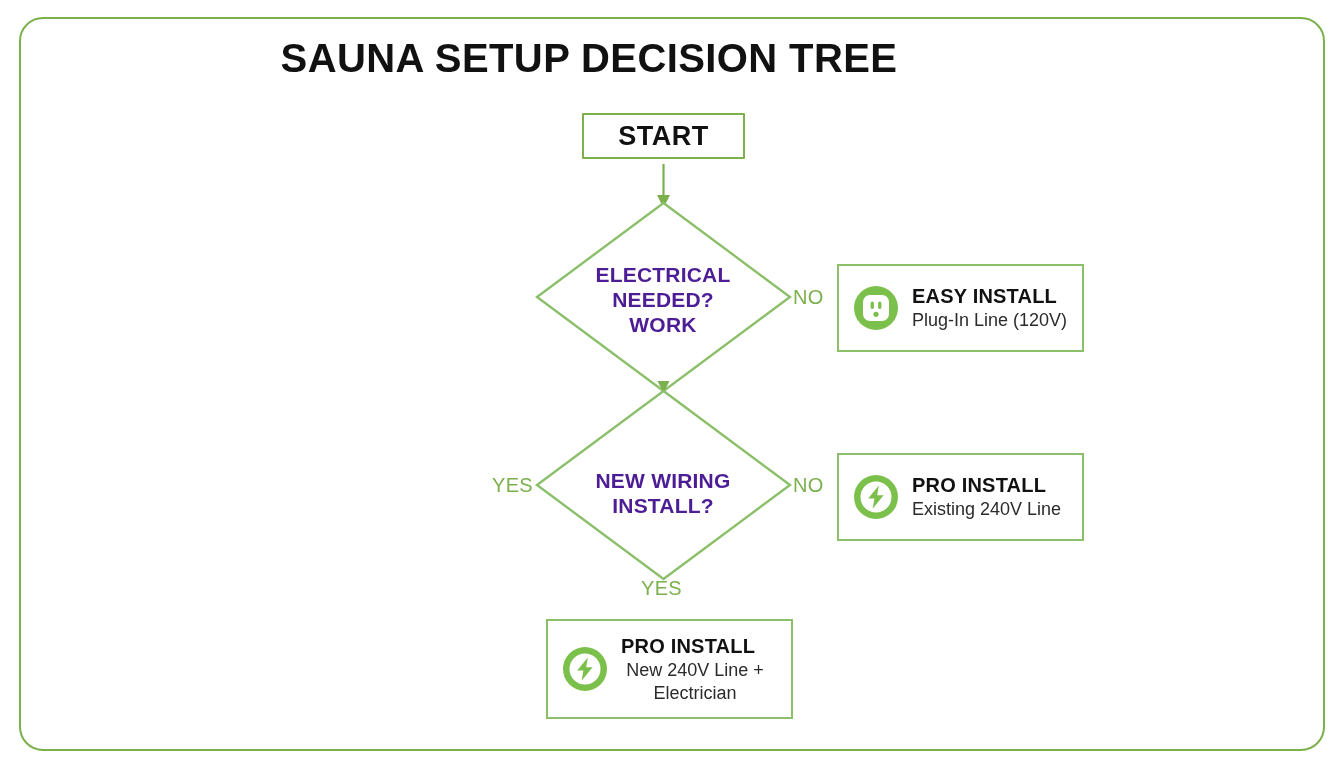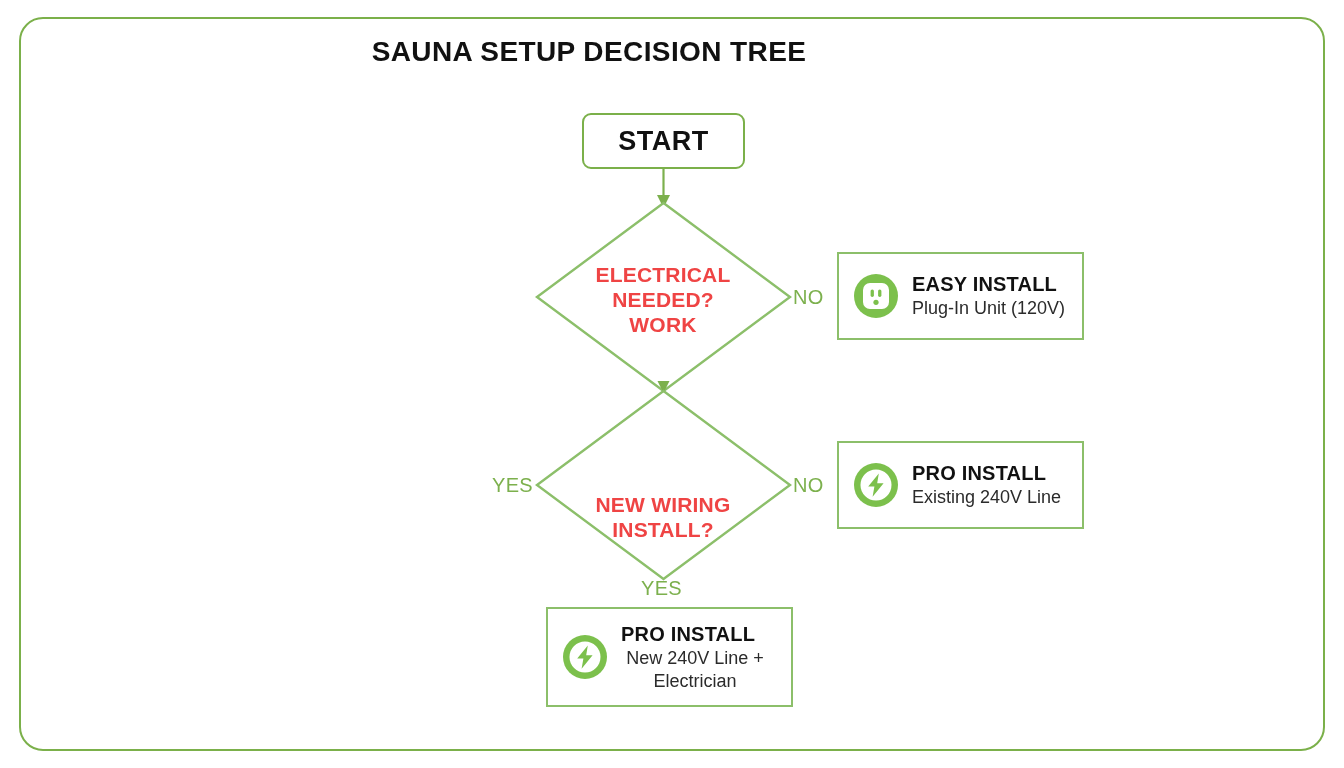--- a/index.html
+++ b/index.html
@@ -35,70 +35,70 @@
     box-sizing: border-box;
   }
 
   
   .title {
     position: absolute;
     left: 0;
     top: 36px;
     width: 1178px;
     text-align: center;
-    font-size: 28px;
+    font-size: 40px;
     font-weight: bold;
     letter-spacing: 0.4px;
     color: #111111;
   }
 
   
   #vec {
     position: absolute;
     left: 0; top: 0;
     width: 1344px;
     height: 768px;
     pointer-events: none;
   }
 
   
   .start-node {
     position: absolute;
     left: 582px;
     top: 113px;
     width: 163px;
-    height: 56px;
+    height: 46px;
     border: 2px solid #7BB04A;
-    border-radius: 9px;
+    border-radius: 1px;
     box-sizing: border-box;
     display: flex;
     align-items: center;
     justify-content: center;
     background: #ffffff;
   }
   .start-node .lbl {
     font-size: 27px;
     font-weight: bold;
     color: #111111;
     letter-spacing: 0.5px;
   }
 
   
   .diamond-text {
     position: absolute;
     text-align: center;
     font-size: 21px;
     font-weight: bold;
-    color: #ef4444;
+    color: #4c1d95;
     line-height: 25px;
     letter-spacing: 0.2px;
     width: 260px;
   }
   .d1-text { left: 533px; top: 262px; }
-  .d2-text { left: 533px; top: 492px; }
+  .d2-text { left: 533px; top: 468px; }
 
   
   .edge-label {
     position: absolute;
     font-size: 20px;
     font-weight: normal;
     color: #7CB04D;
     letter-spacing: 0.3px;
   }
   .lbl-no1  { left: 793px; top: 286px; }
@@ -107,20 +107,21 @@
   .lbl-yes3 { left: 641px; top: 577px; }
 
   
   .result-box {
     position: absolute;
     border: 2px solid #8CBF6A;
     box-sizing: border-box;
     background: #ffffff;
     display: flex;
     align-items: center;
+    margin-top: 12px;
   }
   .box-easy { left: 837px; top: 252px;  width: 247px; height: 88px; }
   .box-pro1 { left: 837px; top: 441px;  width: 247px; height: 88px; }
   .box-pro2 { left: 546px; top: 607px;  width: 247px; height: 100px; }
 
   .box-icon {
     width: 46px;
     height: 46px;
     flex: 0 0 46px;
     margin-left: 14px;
@@ -189,21 +190,21 @@
       <svg viewBox="0 0 46 46">
         <circle cx="23" cy="23" r="22" fill="#7CC04C"></circle>
         <rect x="10" y="10" width="26" height="26" rx="7" ry="7" fill="#ffffff"></rect>
         <rect x="17.6" y="16.5" width="3.3" height="7.4" rx="1.6" fill="#7CC04C"></rect>
         <rect x="25.1" y="16.5" width="3.3" height="7.4" rx="1.6" fill="#7CC04C"></rect>
         <circle cx="23" cy="29.3" r="2.6" fill="#7CC04C"></circle>
       </svg>
     </div>
     <div class="box-text">
       <div class="box-title">EASY INSTALL</div>
-      <div class="box-sub">Plug-In Unit (120V)</div>
+      <div class="box-sub">Plug-In Line (120V)</div>
     </div>
   </div>
 
   <div class="result-box box-pro1">
     <div class="box-icon">
       <svg viewBox="0 0 46 46">
         <circle cx="23" cy="23" r="22" fill="#7CC04C"></circle>
         <circle cx="23" cy="23" r="15.5" fill="#ffffff"></circle>
         <polygon points="25.8,11.5 15.2,24.6 21.4,24.6 19.6,34.8 30.6,21.3 24.2,21.3" fill="#7CC04C"></polygon>
       </svg>

